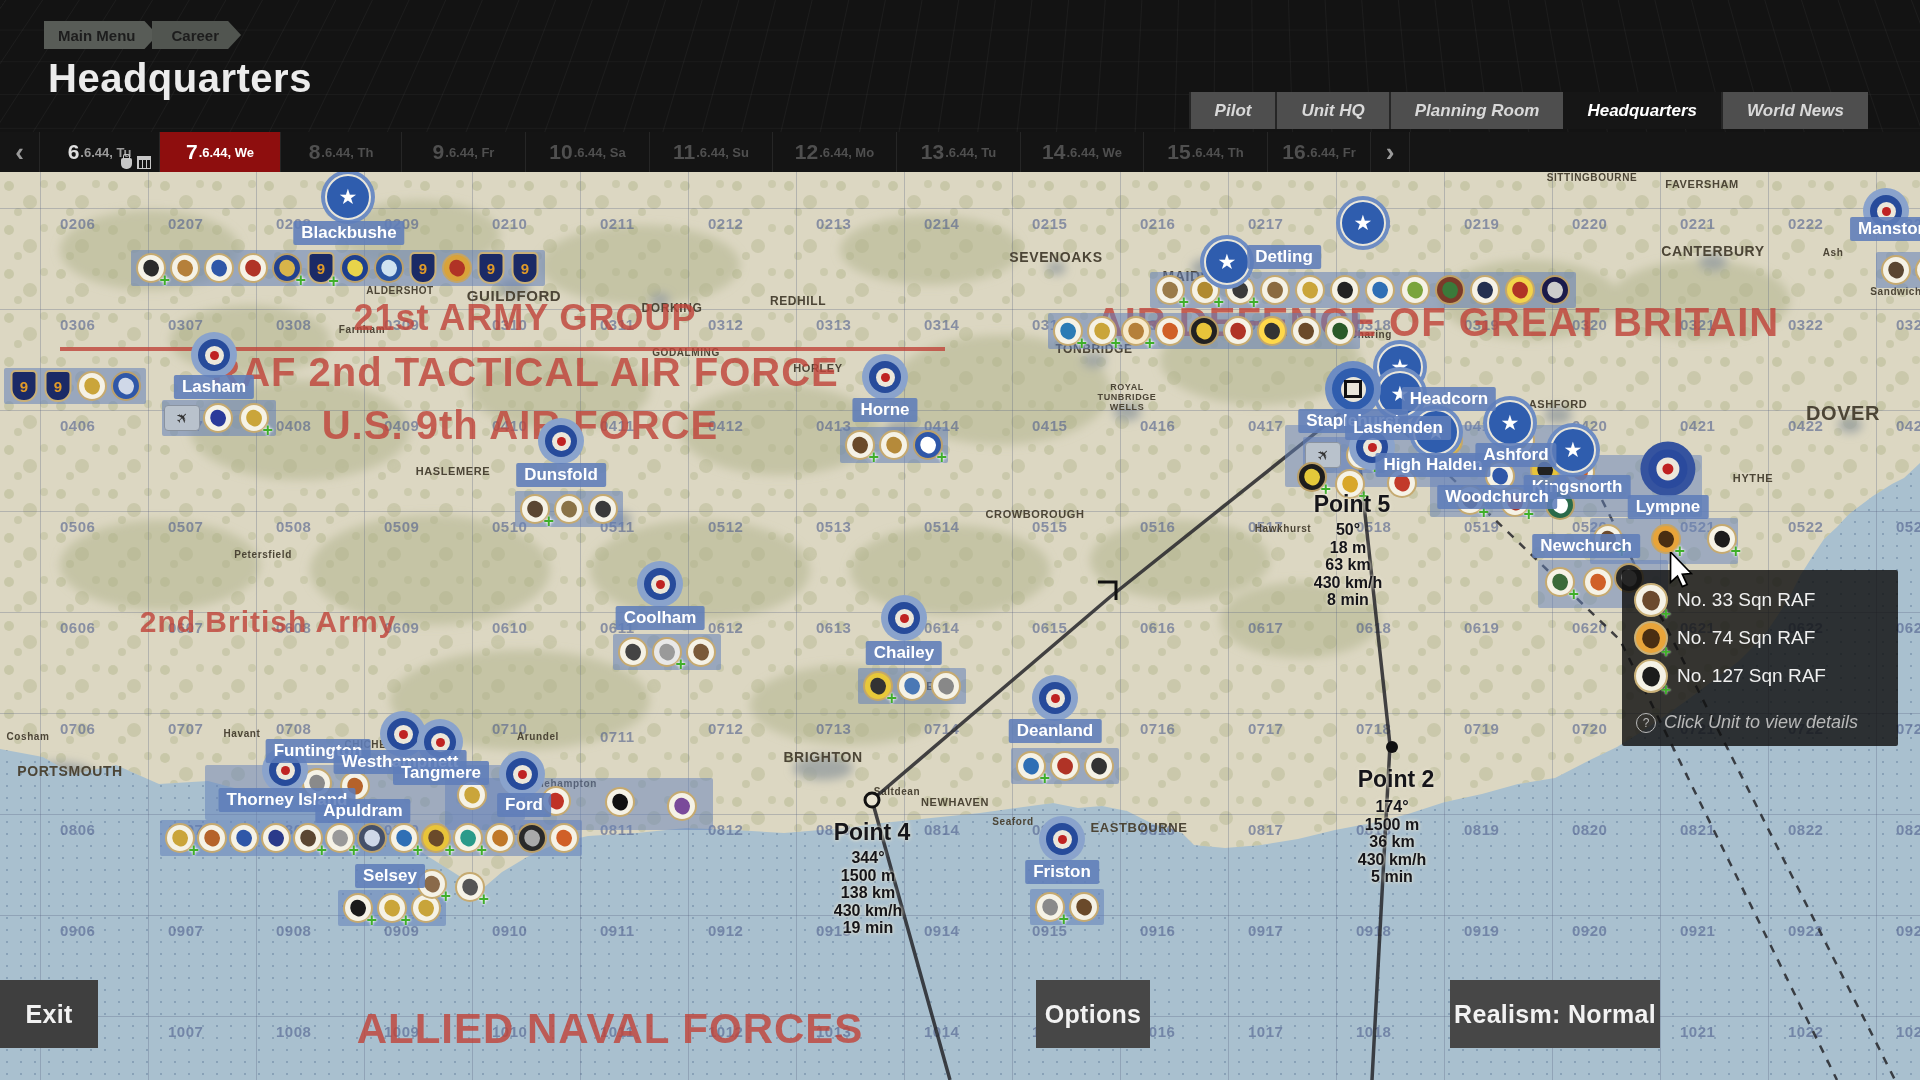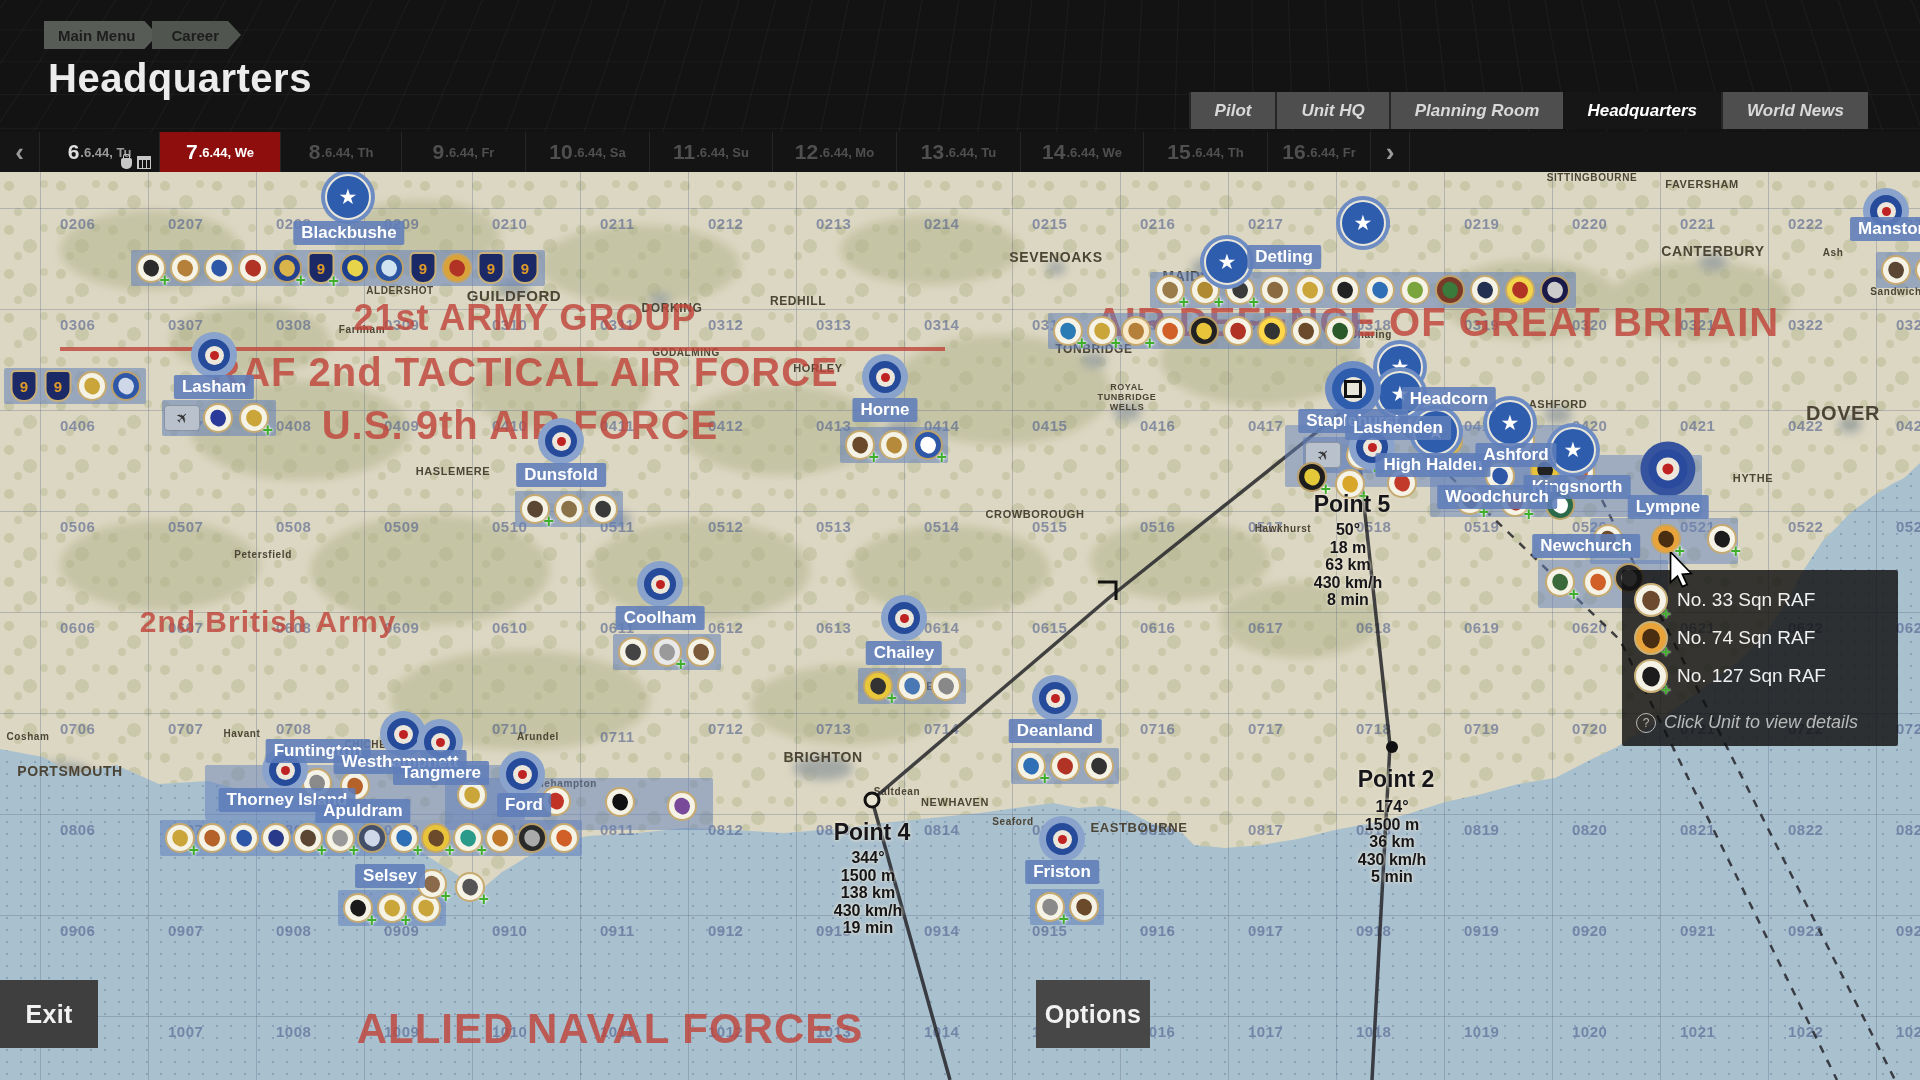--- a/index.html
+++ b/index.html
@@ -1053,14 +1053,15 @@
       </div>
       <div class="tseg day-future" style="width: 103px;">
         <span class="dnum">16</span>
         <span class="drest">.6.44, Fr</span>
       </div>
       <div class="tseg arrow" style="width: 39px;">›</div>
     </div>
 
   <div class="bbtn" id="btn-exit">Exit</div>
   <div class="bbtn" id="btn-options">Options</div>
+  <div class="bbtn" id="btn-realism">Realism: Normal</div>
 
 </div>
 
 </body></html>

